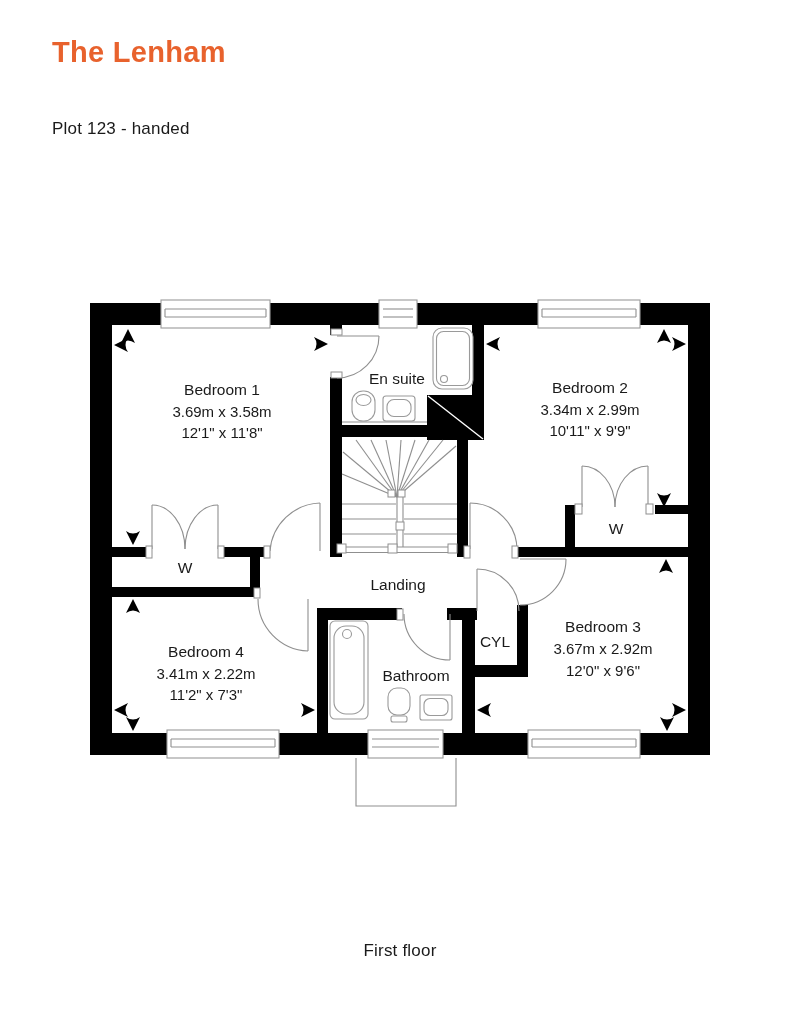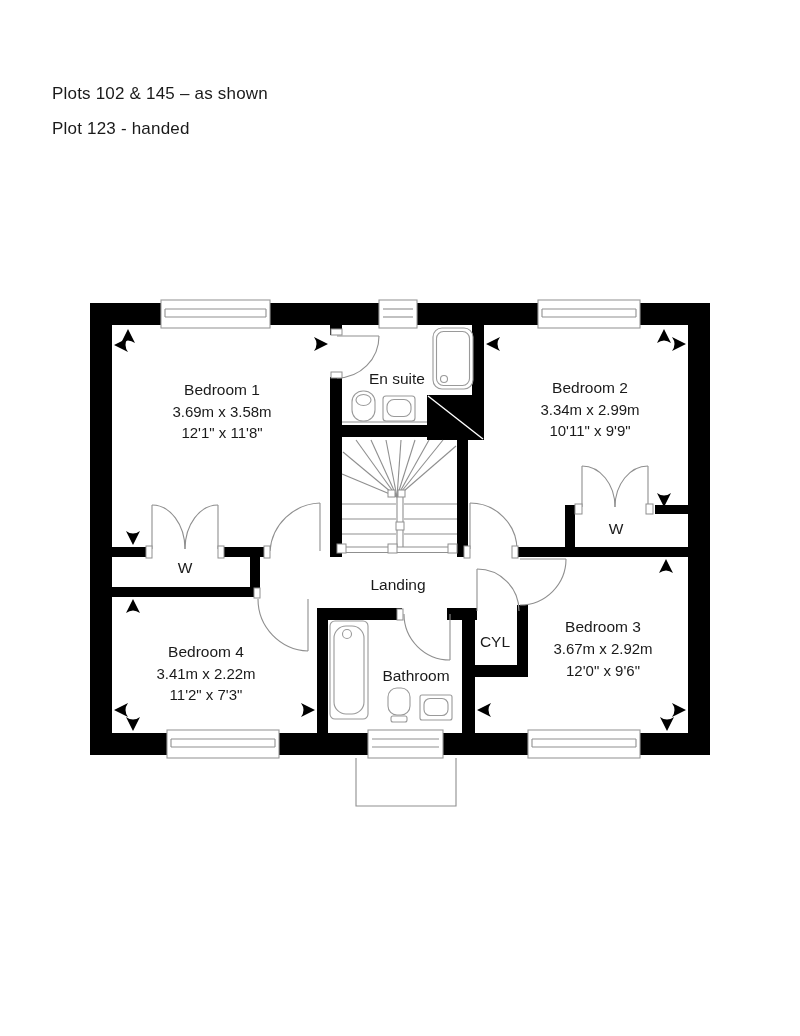--- a/index.html
+++ b/index.html
@@ -19,21 +19,21 @@
   .jamb{fill:#ffffff;stroke:#8f8f8f;stroke-width:1;}
   .arrow{fill:#000000;stroke:none;}
   .rname{font-size:15.5px;font-weight:500;fill:#1a1a1a;text-anchor:middle;}
   .rdim{font-size:15px;font-weight:500;fill:#1a1a1a;text-anchor:middle;}
 </style>
 </head>
 <body>
 
 <div id="page">
 
-  <div class="hdr-sub sub1">Plots 102 &amp; 145 – as shown</div>
+  <div class="hdr-title">The Lenham</div>
   <div class="hdr-sub sub2">Plot 123 - handed</div>
 
   <svg width="800" height="1036" viewBox="0 0 800 1036">
 
     <g>
       <rect class="wall" x="90" y="303" width="620" height="22"></rect>
       <rect class="wall" x="90" y="733" width="620" height="22"></rect>
       <rect class="wall" x="90" y="303" width="22" height="452"></rect>
       <rect class="wall" x="688" y="303" width="22" height="452"></rect>
     </g>
@@ -262,13 +262,14 @@
       <text class="rdim" x="206" y="700">11'2" x 7'3"</text>
 
       <text class="rname" x="416" y="681">Bathroom</text>
 
       <text class="rname" x="603" y="632">Bedroom 3</text>
       <text class="rdim" x="603" y="654">3.67m x 2.92m</text>
       <text class="rdim" x="603" y="676">12'0" x 9'6"</text>
     </g>
   </svg>
 
+  <div class="caption">First floor</div>
 </div>
 
 </body></html>

